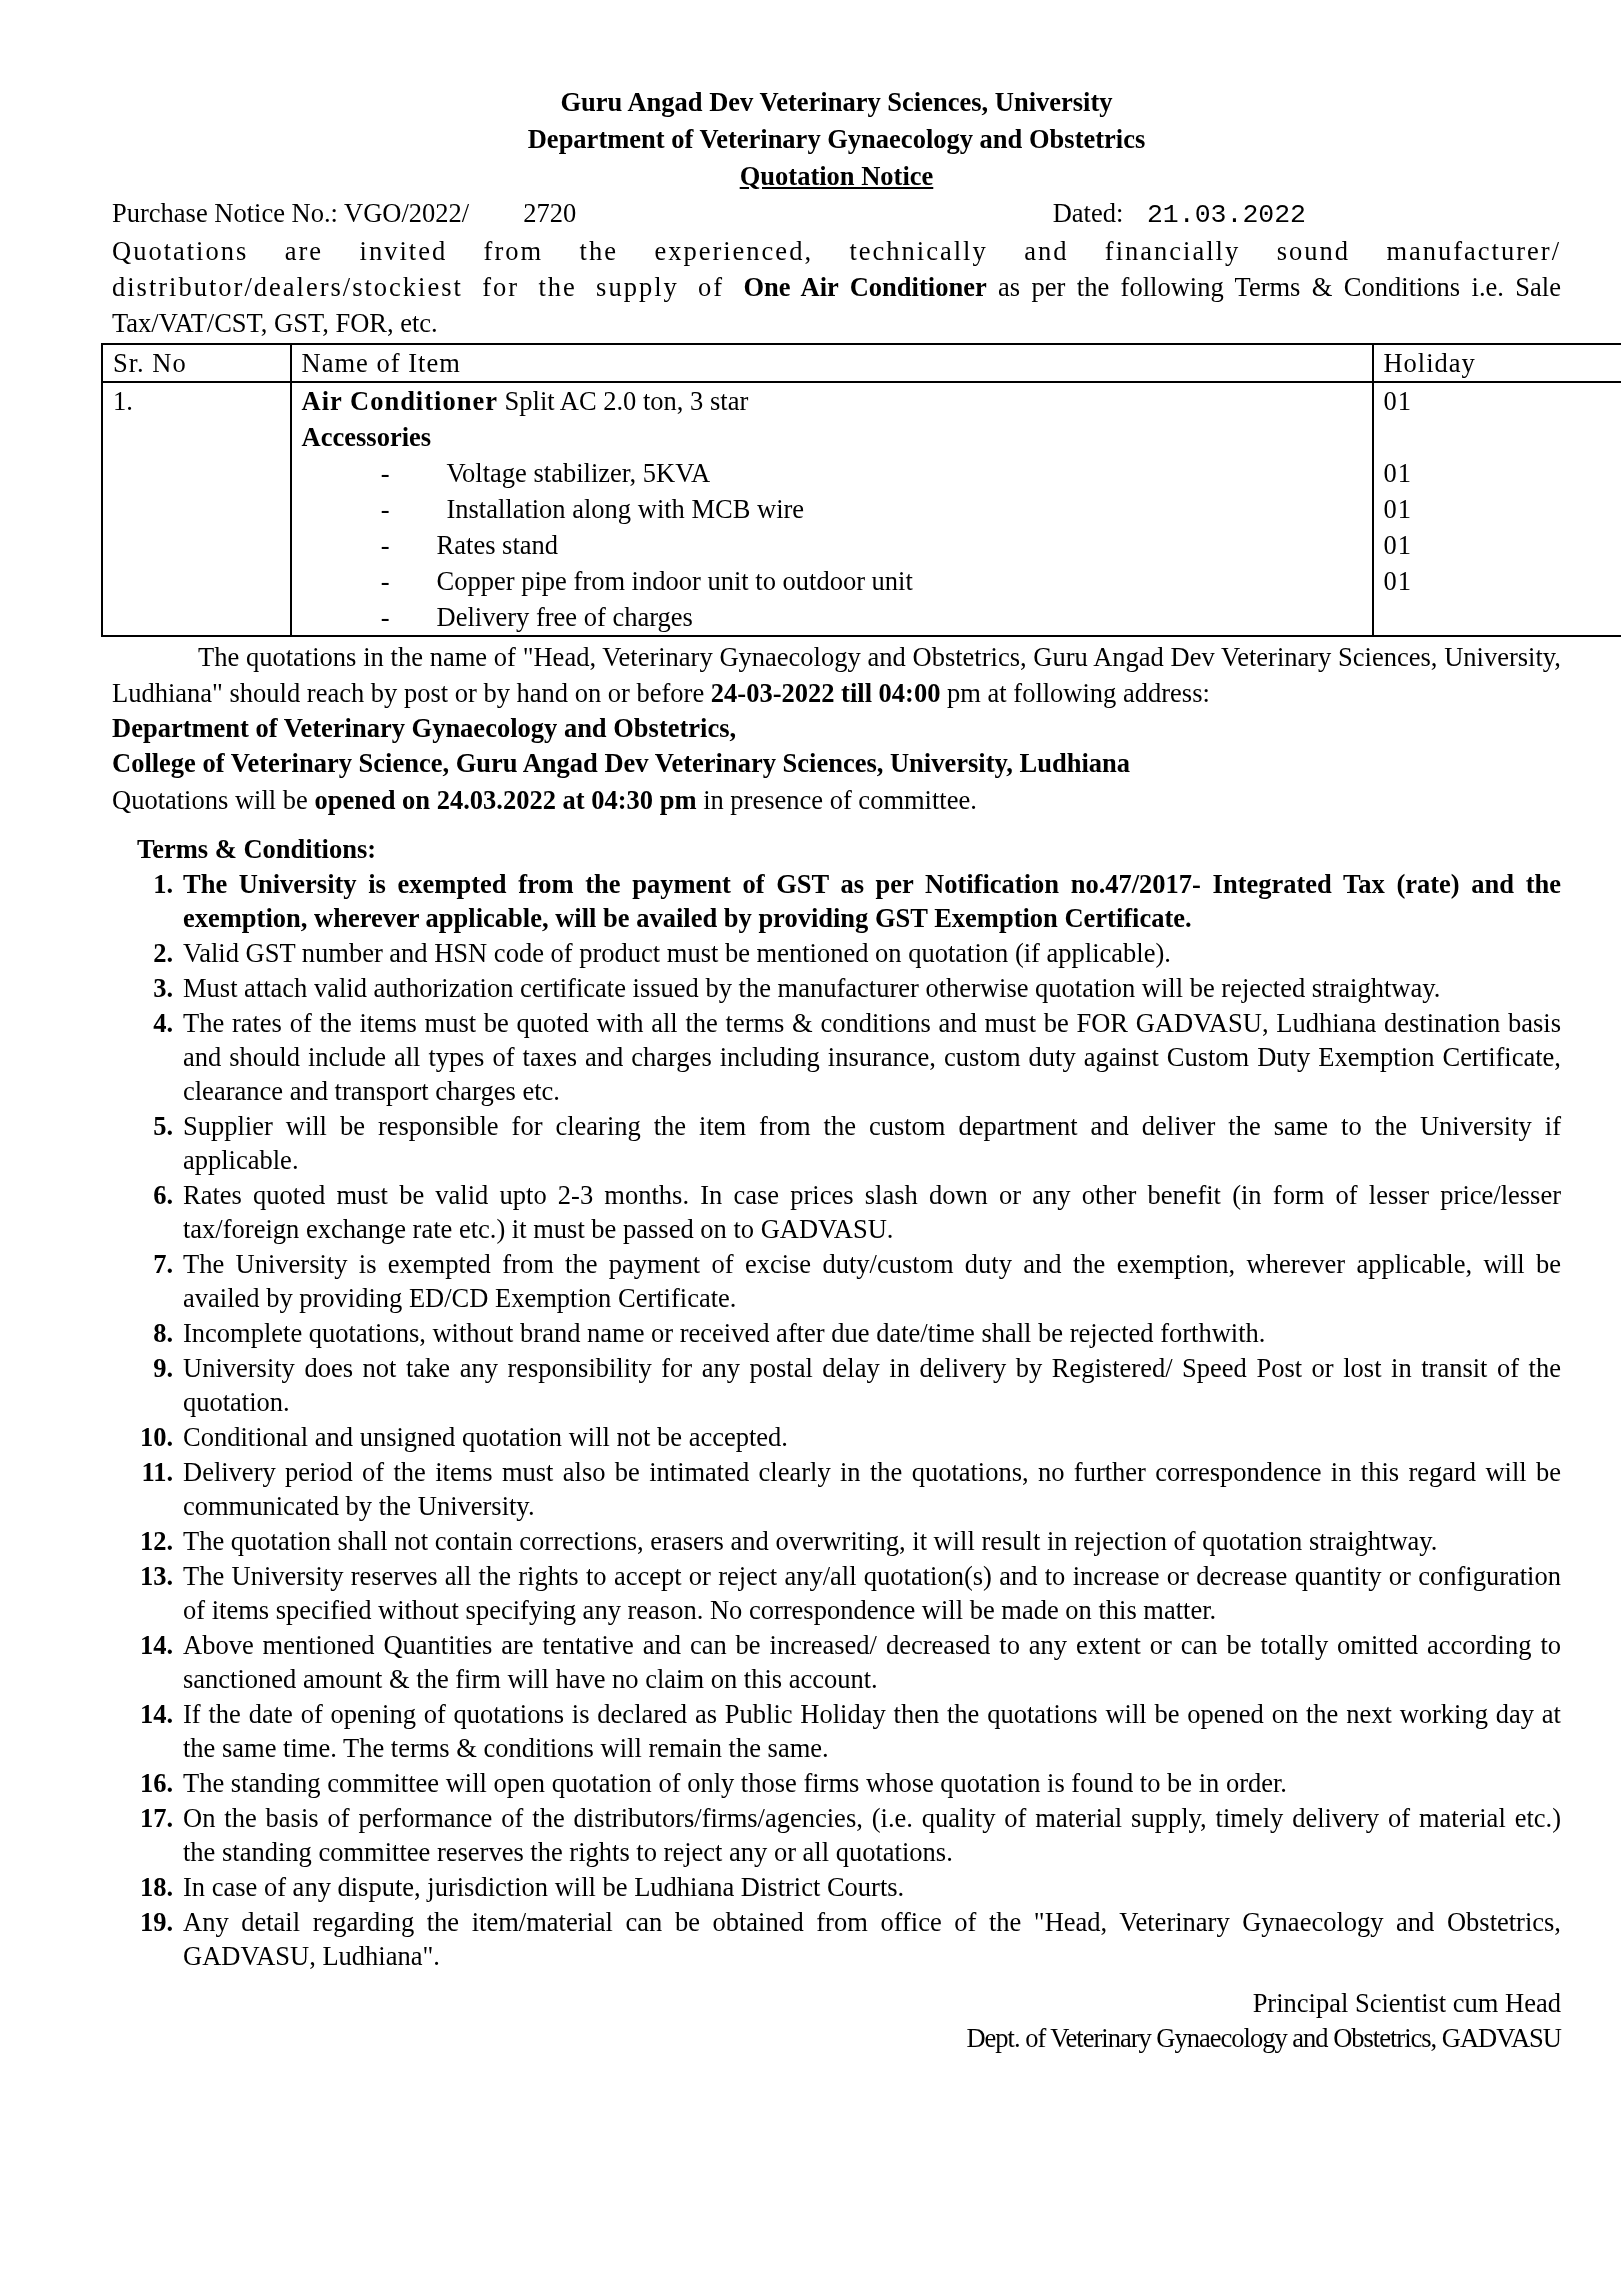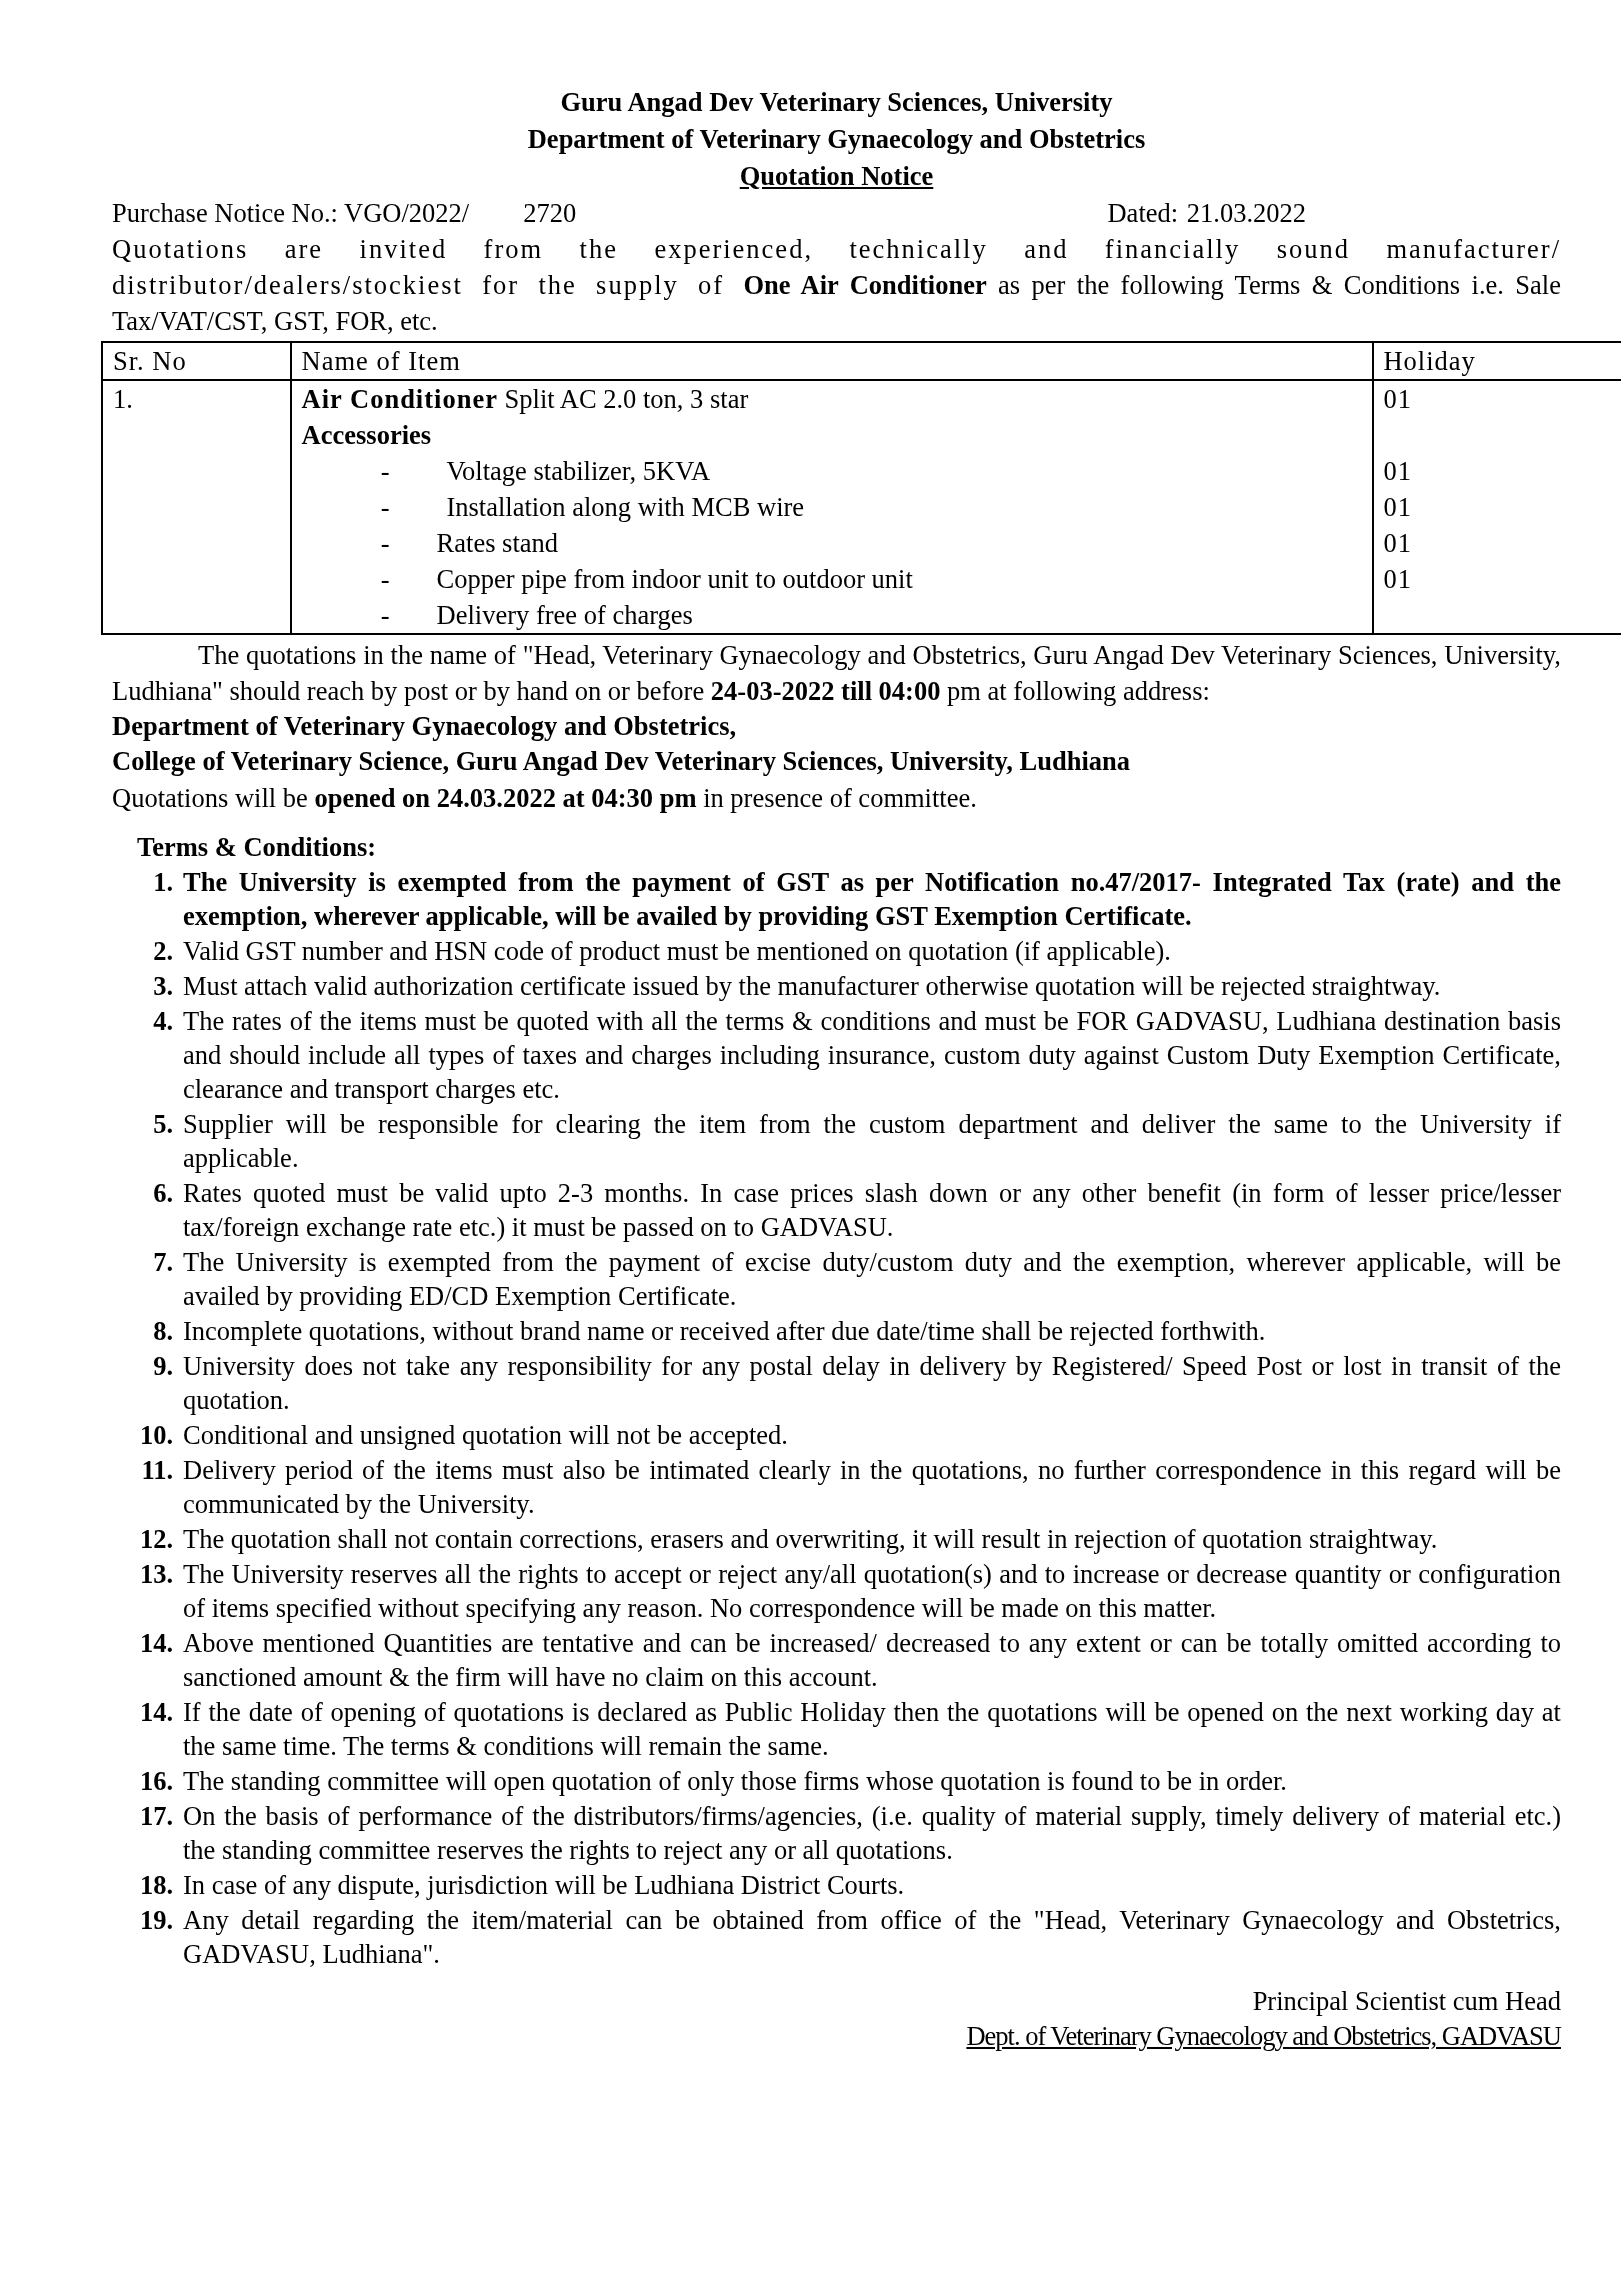--- a/index.html
+++ b/index.html
@@ -20,39 +20,39 @@
   .acc-line { display:flex; }
   .dash { width:88px; text-align:right; padding-right:47px; box-sizing:content-box; }
   .bold { font-weight:bold; }
   .para { text-indent:86px; text-align:justify; line-height:36px; margin-top:2px; }
   .terms-h { font-weight:bold; margin-top:11.8px; line-height:35px;margin-left:25px; }
   ol.terms { list-style:none; margin:0; padding:0; }
   ol.terms li { display:flex; line-height:34px; text-align:justify; margin-bottom:1px; }
   ol.terms li .num { width:71px; flex:none; font-weight:bold; text-align:right; padding-right:9.8px; box-sizing:border-box; }
   ol.terms li .txt { flex:1; }
   .sig { text-align:right; line-height:35px; margin-top:13.7px; }
-  .sig .cond { letter-spacing:-1px;text-decoration:underline; }
+  .sig .cond { letter-spacing:-1px; }
 </style>
 </head>
 <body>
 
 <div class="page">
 
   <div class="center title">Guru Angad Dev Veterinary Sciences, University</div>
   <div class="center title">Department of Veterinary Gynaecology and Obstetrics</div>
   <div class="center title">
     <span class="u">Quotation Notice</span>
   </div>
 
   <div class="row">
     <span>Purchase Notice No.: VGO/2022/</span>
     <span style="margin-left:54px;">2720</span>
     <span style="margin-left:auto; margin-right:255px;">
       <span>Dated:</span>
-      <span style="margin-left:2px;">21.03.2022</span>
+      <span style="margin-left:17px;font-family:Liberation Mono, monospace;">21.03.2022</span>
     </span>
   </div>
 
   <div class="just">
     <span class="spaced">Quotations are invited from the experienced, technically and financially sound manufacturer/ distributor/dealers/stockiest for the supply of </span><b>One Air Conditioner</b><span> as per the following Terms &amp; Conditions i.e. Sale Tax/VAT/CST, GST, FOR, etc.</span>
   </div>
 
   <table class="items">
     <tbody>
         <tr class="hdr">

